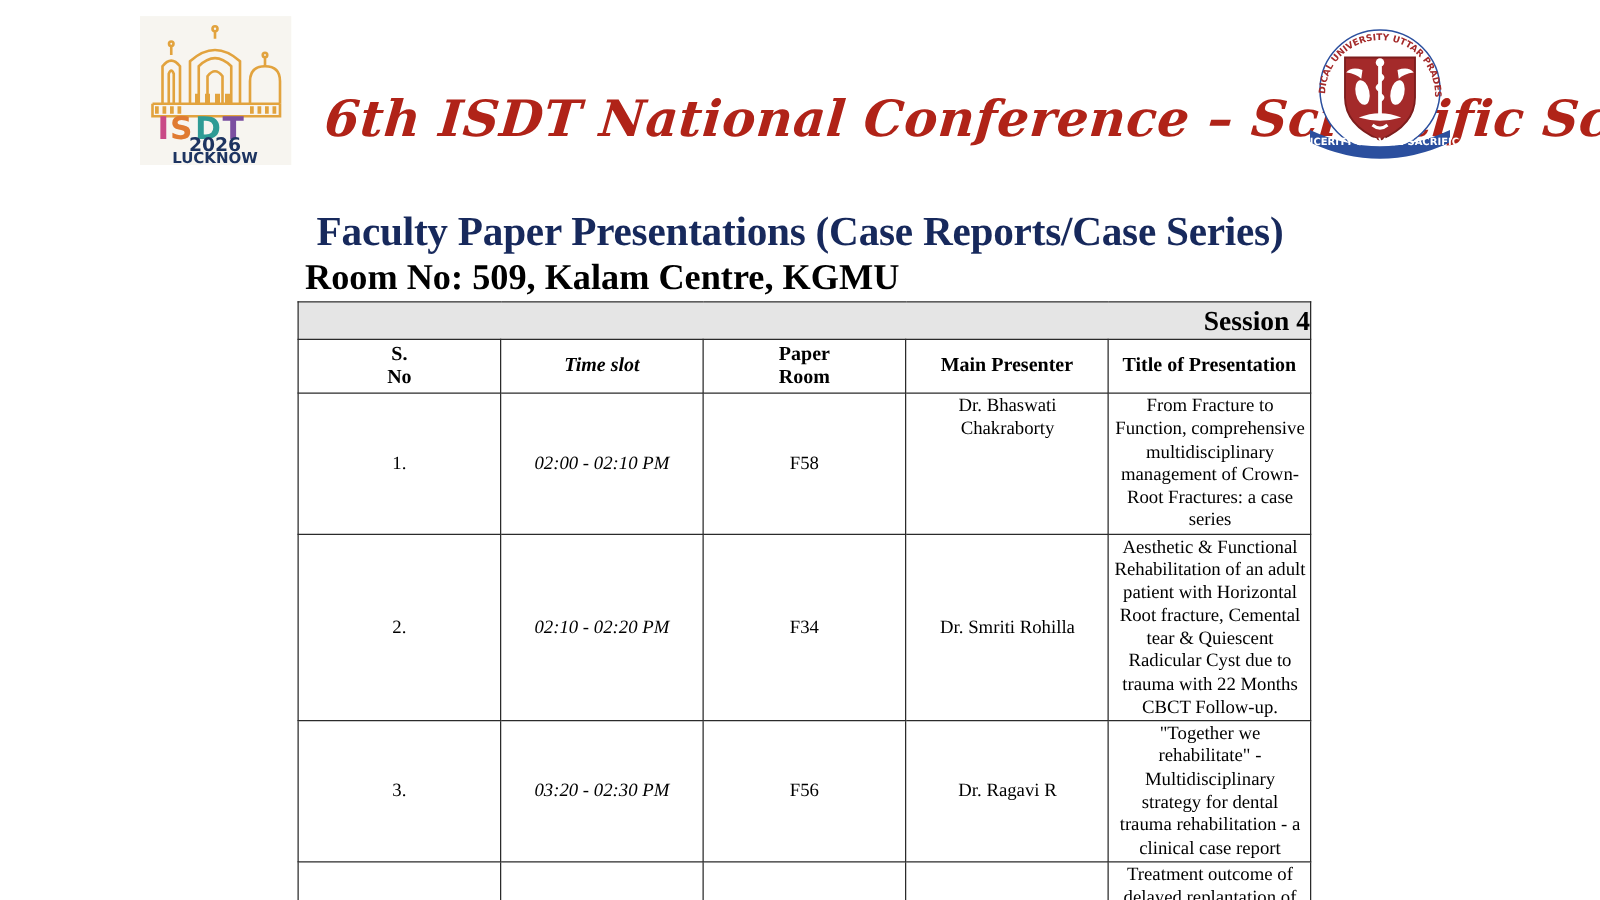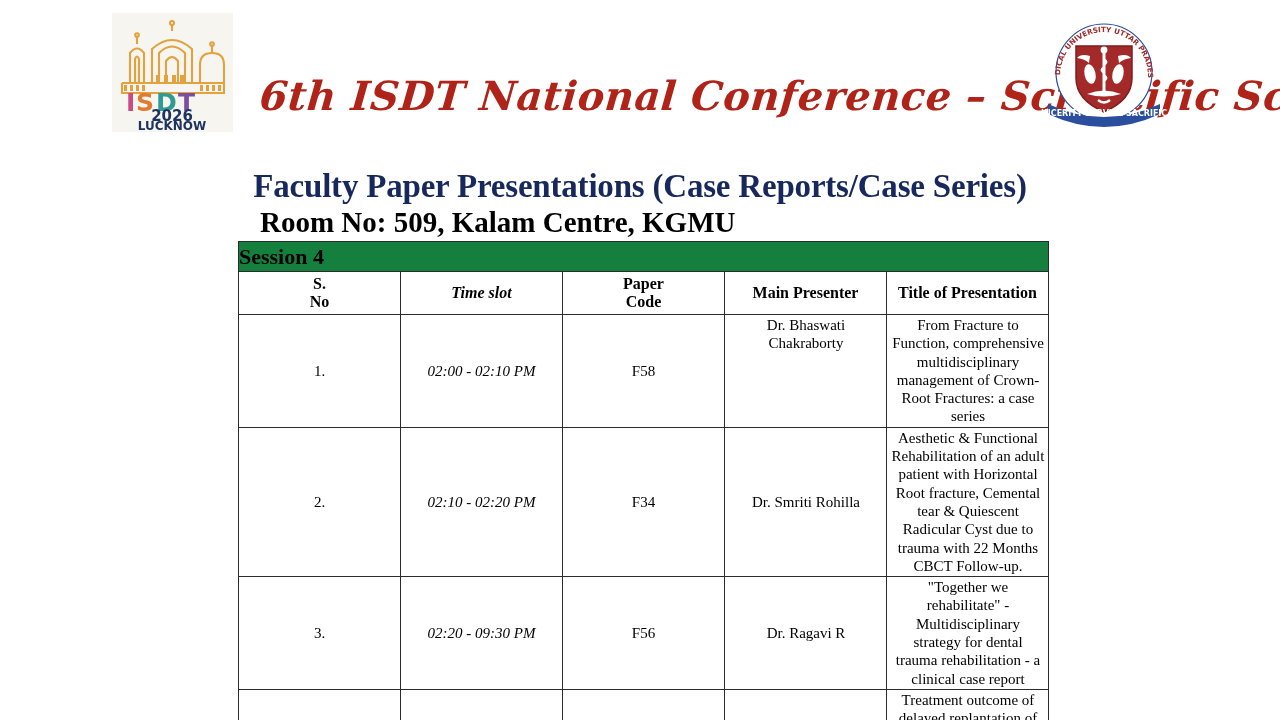--- a/index.html
+++ b/index.html
@@ -81,21 +81,21 @@
     left: 240px;
     top: 206px;
     width: 808px;
     height: 34px;
     font-size: 29px;
     font-weight: bold;
     color: #000;
   }
   .room-text {
     position: absolute;
-    left: 20px; top: 0;
+    left: 4px; top: 0;
     white-space: nowrap;
   }
   .date-text {
     position: absolute;
     right: 0; top: 0;
     white-space: nowrap;
   }
 
   
   .sched-table {
@@ -107,22 +107,22 @@
     table-layout: fixed;
     font-size: 15px;
   }
   .sched-table td, .sched-table th {
     border: 1px solid #2b2b2b;
     padding: 0;
     vertical-align: middle;
   }
 
   .session-band {
-    background: #15803d;
-    text-align: left;
+    background: #e5e5e5;
+    text-align: right;
     font-size: 22px;
     font-weight: bold;
     height: 29px;
     line-height: 29px;
     color: #000;
   }
   .chair-band {
     background: #c9daaf;
     text-align: left;
     font-size: 20px;
@@ -252,21 +252,21 @@
     <td class="session-band" colspan="5">Session 4</td>
   </tr>
   <tr>
     <td class="col-head c-sno">
       <div>S.</div>
       <div>No</div>
     </td>
     <td class="col-head c-time">Time slot</td>
     <td class="col-head c-code">
       <div>Paper</div>
-      <div>Code</div>
+      <div>Room</div>
     </td>
     <td class="col-head c-pres" style="text-align:center">Main Presenter</td>
     <td class="col-head c-title" style="text-align:center">Title of Presentation</td>
   </tr>
 
   <tr>
     <td class="cell center c-sno">1.</td>
     <td class="cell center c-time">02:00 - 02:10 PM</td>
     <td class="cell center c-code">F58</td>
     <td class="cell left top c-pres">Dr. Bhaswati Chakraborty</td>
@@ -274,21 +274,21 @@
   </tr>
   <tr>
     <td class="cell center c-sno">2.</td>
     <td class="cell center c-time">02:10 - 02:20 PM</td>
     <td class="cell center c-code">F34</td>
     <td class="cell left c-pres">Dr. Smriti Rohilla</td>
     <td class="cell left top c-title">Aesthetic &amp; Functional Rehabilitation of an adult patient with Horizontal Root fracture, Cemental tear &amp; Quiescent Radicular Cyst due to trauma with 22 Months CBCT Follow-up.</td>
   </tr>
   <tr>
     <td class="cell center c-sno">3.</td>
-    <td class="cell center c-time">02:20 - 09:30 PM</td>
+    <td class="cell center c-time">03:20 - 02:30 PM</td>
     <td class="cell center c-code">F56</td>
     <td class="cell left c-pres">Dr. Ragavi R</td>
     <td class="cell left top c-title">"Together we rehabilitate" - Multidisciplinary strategy for dental trauma rehabilitation - a clinical case report</td>
   </tr>
   <tr>
     <td class="cell center c-sno">4.</td>
     <td class="cell center c-time">02:30 - 02:40 PM</td>
     <td class="cell center c-code">F85</td>
     <td class="cell left c-pres">Dr. Vivek Mehta</td>
     <td class="cell left top c-title">Treatment outcome of delayed replantation of avulsed permanent maxillary central incisor in a 10-year-old child after 14-hour extra-oral time: 58-month follow-up case presentation</td>

